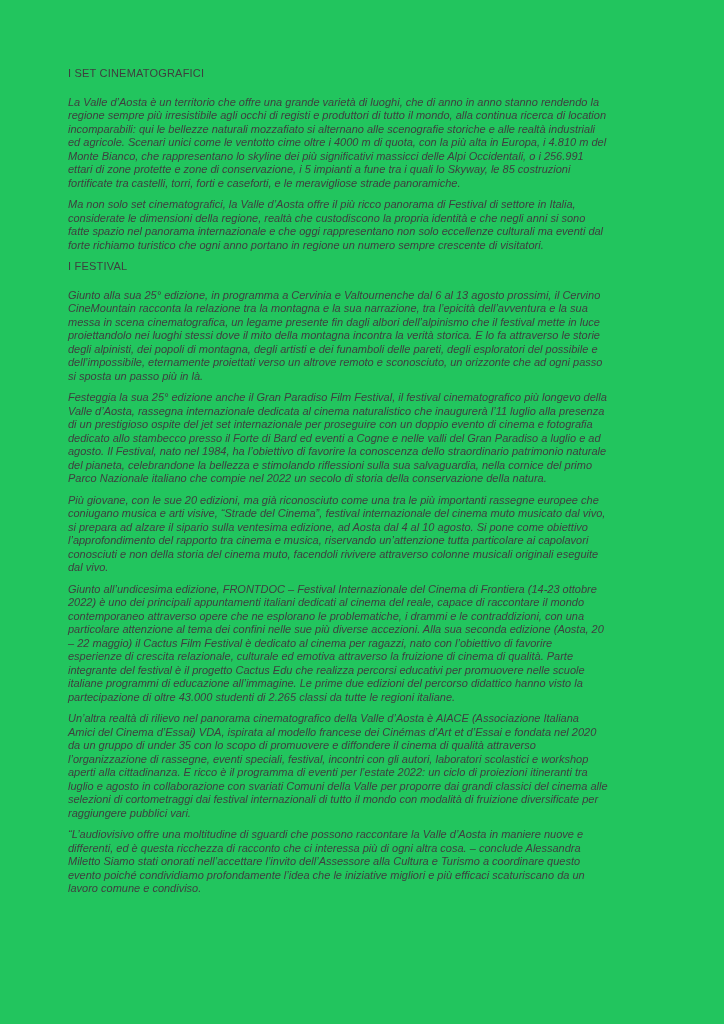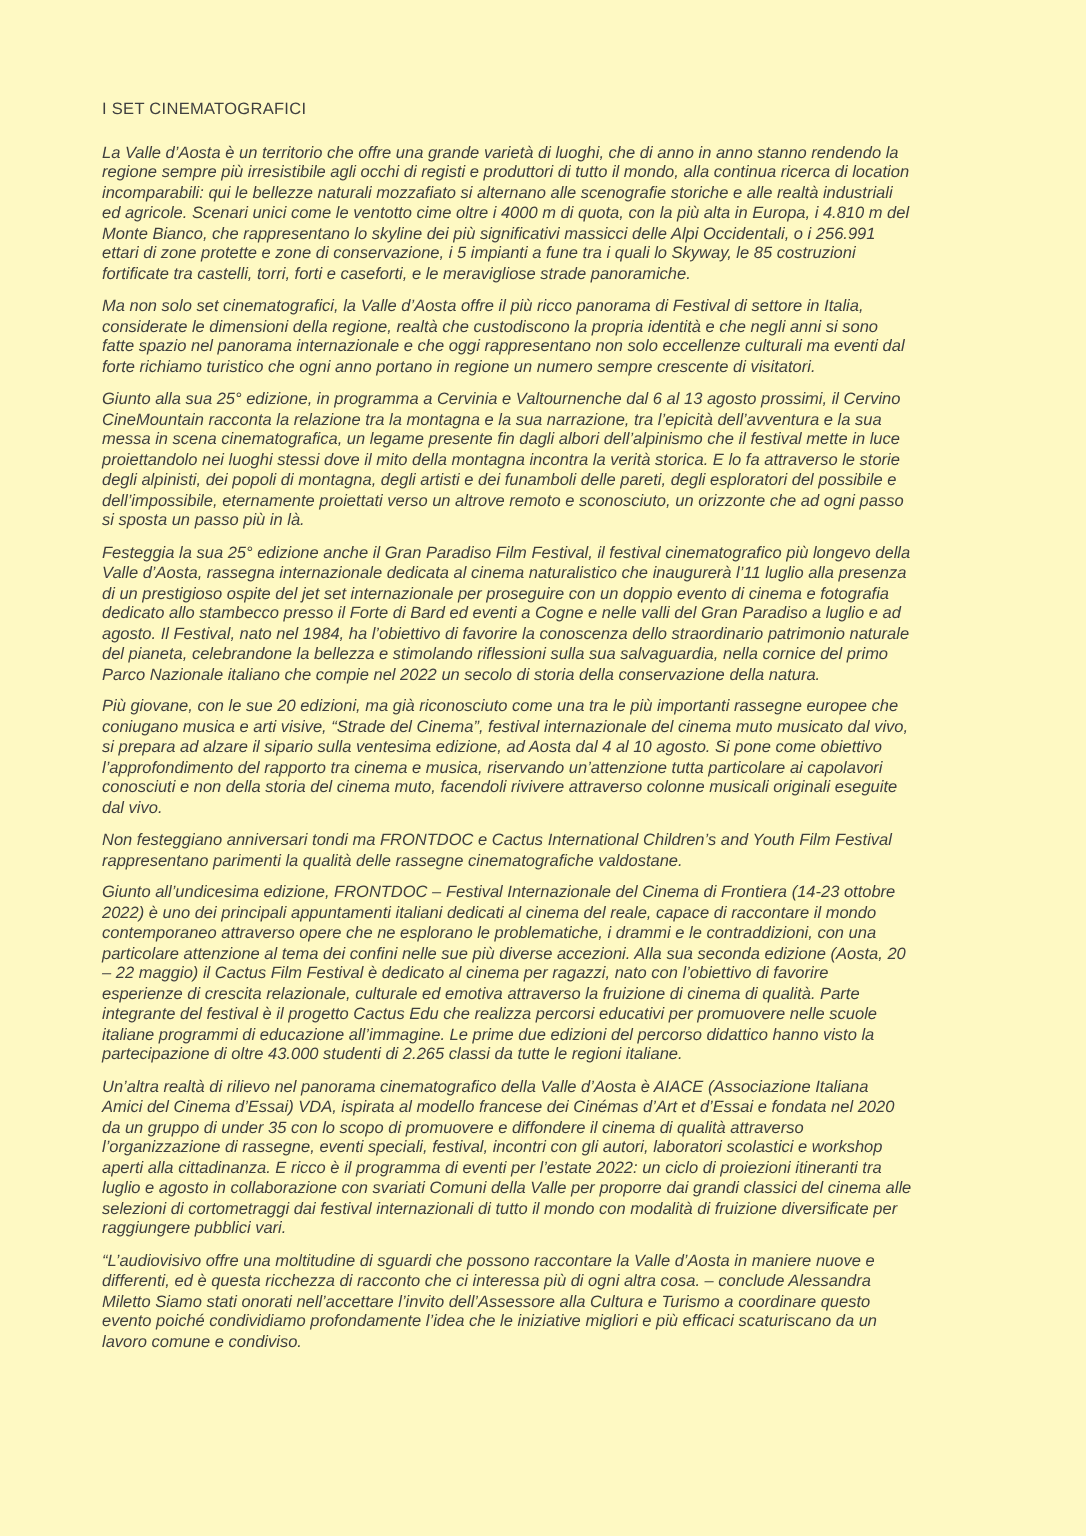--- a/index.html
+++ b/index.html
@@ -10,21 +10,21 @@
     width: 724px;
     height: 1024px;
     background: #ffffff;
     overflow: hidden;
   }
   .page {
     box-sizing: border-box;
     width: 724px;
     height: 1024px;
     padding: 67px 10px 0 68px;
-    background: #fef9c3;
+    background: #22c55e;
     font-family: "Liberation Sans", "DejaVu Sans", sans-serif;
     font-size: 11px;
     line-height: 13.5px;
     color: #3f3f3f;
   }
   .doc-heading {
     margin: 0 0 15px 0;
     font-size: 11px;
     font-weight: 400;
     letter-spacing: 0.2px;
@@ -50,20 +50,21 @@
 ed agricole. Scenari unici come le ventotto cime oltre i 4000 m di quota, con la più alta in Europa, i 4.810 m del
 Monte Bianco, che rappresentano lo skyline dei più significativi massicci delle Alpi Occidentali, o i 256.991
 ettari di zone protette e zone di conservazione, i 5 impianti a fune tra i quali lo Skyway, le 85 costruzioni
 fortificate tra castelli, torri, forti e caseforti, e le meravigliose strade panoramiche.</p>
 
   <p class="doc-para">Ma non solo set cinematografici, la Valle d’Aosta offre il più ricco panorama di Festival di settore in Italia,
 considerate le dimensioni della regione, realtà che custodiscono la propria identità e che negli anni si sono
 fatte spazio nel panorama internazionale e che oggi rappresentano non solo eccellenze culturali ma eventi dal
 forte richiamo turistico che ogni anno portano in regione un numero sempre crescente di visitatori.</p>
 
+  <div class="doc-heading">I FESTIVAL</div>
 
   <p class="doc-para">Giunto alla sua 25° edizione, in programma a Cervinia e Valtournenche dal 6 al 13 agosto prossimi, il Cervino
 CineMountain racconta la relazione tra la montagna e la sua narrazione, tra l’epicità dell’avventura e la sua
 messa in scena cinematografica, un legame presente fin dagli albori dell’alpinismo che il festival mette in luce
 proiettandolo nei luoghi stessi dove il mito della montagna incontra la verità storica. E lo fa attraverso le storie
 degli alpinisti, dei popoli di montagna, degli artisti e dei funamboli delle pareti, degli esploratori del possibile e
 dell’impossibile, eternamente proiettati verso un altrove remoto e sconosciuto, un orizzonte che ad ogni passo
 si sposta un passo più in là.</p>
 
   <p class="doc-para">Festeggia la sua 25° edizione anche il Gran Paradiso Film Festival, il festival cinematografico più longevo della
@@ -74,22 +75,20 @@
 del pianeta, celebrandone la bellezza e stimolando riflessioni sulla sua salvaguardia, nella cornice del primo
 Parco Nazionale italiano che compie nel 2022 un secolo di storia della conservazione della natura.</p>
 
   <p class="doc-para">Più giovane, con le sue 20 edizioni, ma già riconosciuto come una tra le più importanti rassegne europee che
 coniugano musica e arti visive, “Strade del Cinema”, festival internazionale del cinema muto musicato dal vivo,
 si prepara ad alzare il sipario sulla ventesima edizione, ad Aosta dal 4 al 10 agosto. Si pone come obiettivo
 l’approfondimento del rapporto tra cinema e musica, riservando un’attenzione tutta particolare ai capolavori
 conosciuti e non della storia del cinema muto, facendoli rivivere attraverso colonne musicali originali eseguite
 dal vivo.</p>
 
-  <p class="doc-para">Non festeggiano anniversari tondi ma FRONTDOC e Cactus International Children’s and Youth Film Festival
-rappresentano parimenti la qualità delle rassegne cinematografiche valdostane.</p>
 
   <p class="doc-para">Giunto all’undicesima edizione, FRONTDOC – Festival Internazionale del Cinema di Frontiera (14-23 ottobre
 2022) è uno dei principali appuntamenti italiani dedicati al cinema del reale, capace di raccontare il mondo
 contemporaneo attraverso opere che ne esplorano le problematiche, i drammi e le contraddizioni, con una
 particolare attenzione al tema dei confini nelle sue più diverse accezioni. Alla sua seconda edizione (Aosta, 20
 – 22 maggio) il Cactus Film Festival è dedicato al cinema per ragazzi, nato con l’obiettivo di favorire
 esperienze di crescita relazionale, culturale ed emotiva attraverso la fruizione di cinema di qualità. Parte
 integrante del festival è il progetto Cactus Edu che realizza percorsi educativi per promuovere nelle scuole
 italiane programmi di educazione all’immagine. Le prime due edizioni del percorso didattico hanno visto la
 partecipazione di oltre 43.000 studenti di 2.265 classi da tutte le regioni italiane.</p>

